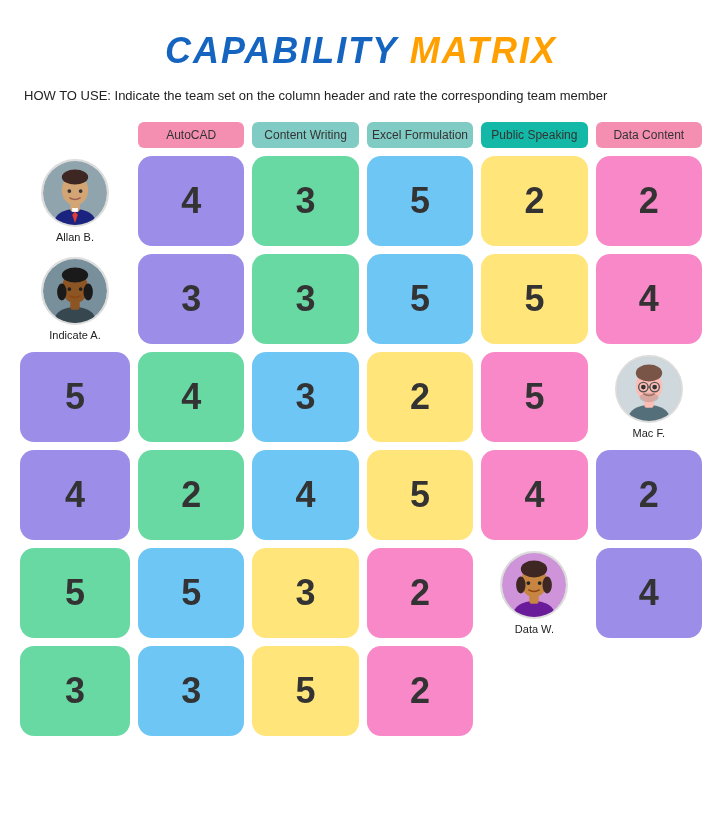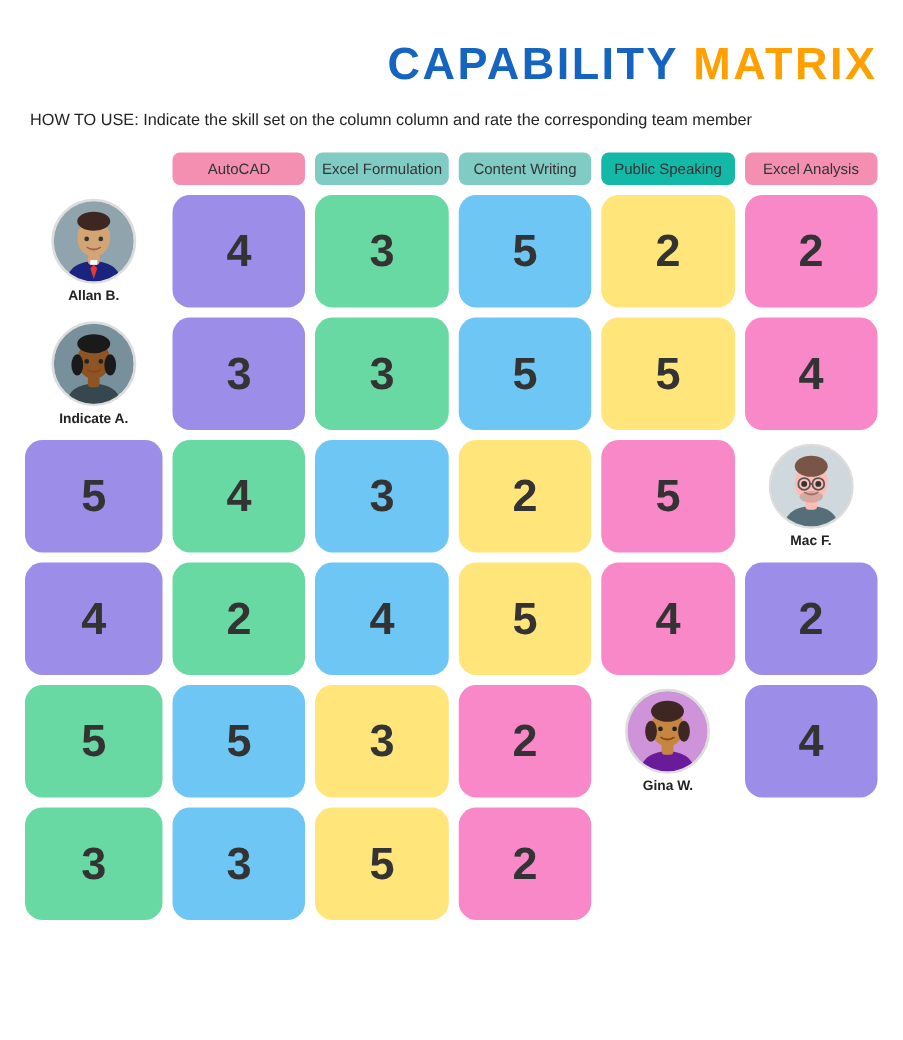--- a/index.html
+++ b/index.html
@@ -6,26 +6,27 @@
 
     body {
       font-family: Arial, sans-serif;
       background: #ffffff;
       width: 722px;
       min-height: 832px;
       padding: 20px;
     }
 
     .page-title {
-      text-align: right;
+      text-align: center;
       font-size: 36px;
       font-weight: 900;
       letter-spacing: 2px;
       margin-bottom: 14px;
       margin-top: 10px;
+      font-style: italic;
     }
 
     .title-capability {
       color: #1565C0;
     }
 
     .title-matrix {
       color: #FFA000;
     }
 
@@ -91,21 +92,21 @@
     }
 
     .avatar-svg {
       width: 68px;
       height: 68px;
       border-radius: 50%;
     }
 
     .person-name {
       font-size: 11px;
-      font-weight: 700;
+      font-weight: 400;
       color: #222;
       text-align: right;
     }
 
     
     .score-cell {
       height: 90px;
       border-radius: 14px;
       display: flex;
       align-items: center;
@@ -123,31 +124,31 @@
   </style>
 </head>
 <body>
 
 <div class="page-title">
   <span class="title-capability">CAPABILITY</span>
   <span> </span>
   <span class="title-matrix">MATRIX</span>
 </div>
 
-<p class="instructions">HOW TO USE: Indicate the skill set on the column column and rate the corresponding team member</p>
+<p class="instructions">HOW TO USE: Indicate the team set on the column header and rate the corresponding team member</p>
 
 <div class="matrix-container">
   <div class="matrix-grid" id="matrix-grid">
 
   <div class="header-cell-empty"></div>
       <div class="header-cell header-autocad">AutoCAD</div>
+      <div class="header-cell header-content">Content Writing</div>
       <div class="header-cell header-excel">Excel Formulation</div>
-      <div class="header-cell header-content">Content Writing</div>
       <div class="header-cell header-speaking">Public Speaking</div>
-      <div class="header-cell header-data">Excel Analysis</div>
+      <div class="header-cell header-data">Data Content</div>
       <div class="person-cell">
         <div class="avatar-circle">
           <svg viewBox="0 0 68 68" xmlns="http://www.w3.org/2000/svg" class="avatar-svg">
     <circle cx="34" cy="34" r="34" fill="#90A4AE"></circle>
     <ellipse cx="34" cy="65" rx="22" ry="14" fill="#1A237E"></ellipse>
     <rect x="29" y="44" width="10" height="10" rx="3" fill="#D4A574"></rect>
     <ellipse cx="34" cy="31" rx="14" ry="16" fill="#D4A574"></ellipse>
     <ellipse cx="34" cy="17" rx="14" ry="8" fill="#3E2723"></ellipse>
     <circle cx="28" cy="32" r="2" fill="#333"></circle>
     <circle cx="40" cy="32" r="2" fill="#333"></circle>
@@ -229,21 +230,21 @@
     <rect x="29" y="44" width="10" height="10" rx="3" fill="#C68642"></rect>
     <ellipse cx="34" cy="31" rx="14" ry="16" fill="#C68642"></ellipse>
     <ellipse cx="34" cy="17" rx="14" ry="9" fill="#3E2723"></ellipse>
     <ellipse cx="20" cy="34" rx="5" ry="9" fill="#3E2723"></ellipse>
     <ellipse cx="48" cy="34" rx="5" ry="9" fill="#3E2723"></ellipse>
     <circle cx="28" cy="32" r="2" fill="#222"></circle>
     <circle cx="40" cy="32" r="2" fill="#222"></circle>
     <path d="M28 39 Q34 43 40 39" stroke="#8B4513" stroke-width="1.5" fill="none"></path>
   </svg>
         </div>
-        <span class="person-name">Gina W.</span>
+        <span class="person-name">Data W.</span>
       </div>
       <div class="score-cell color-purple">4</div>
       <div class="score-cell color-green">3</div>
       <div class="score-cell color-blue">3</div>
       <div class="score-cell color-yellow">5</div>
       <div class="score-cell color-pink">2</div>
     </div>
 </div>
 
 </body></html>

